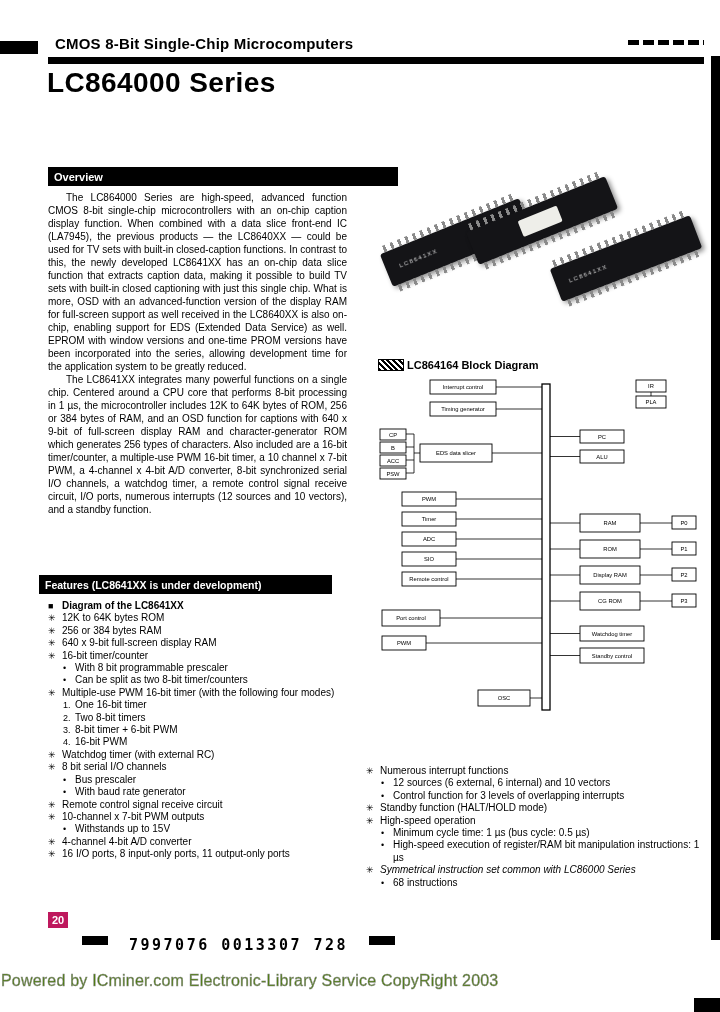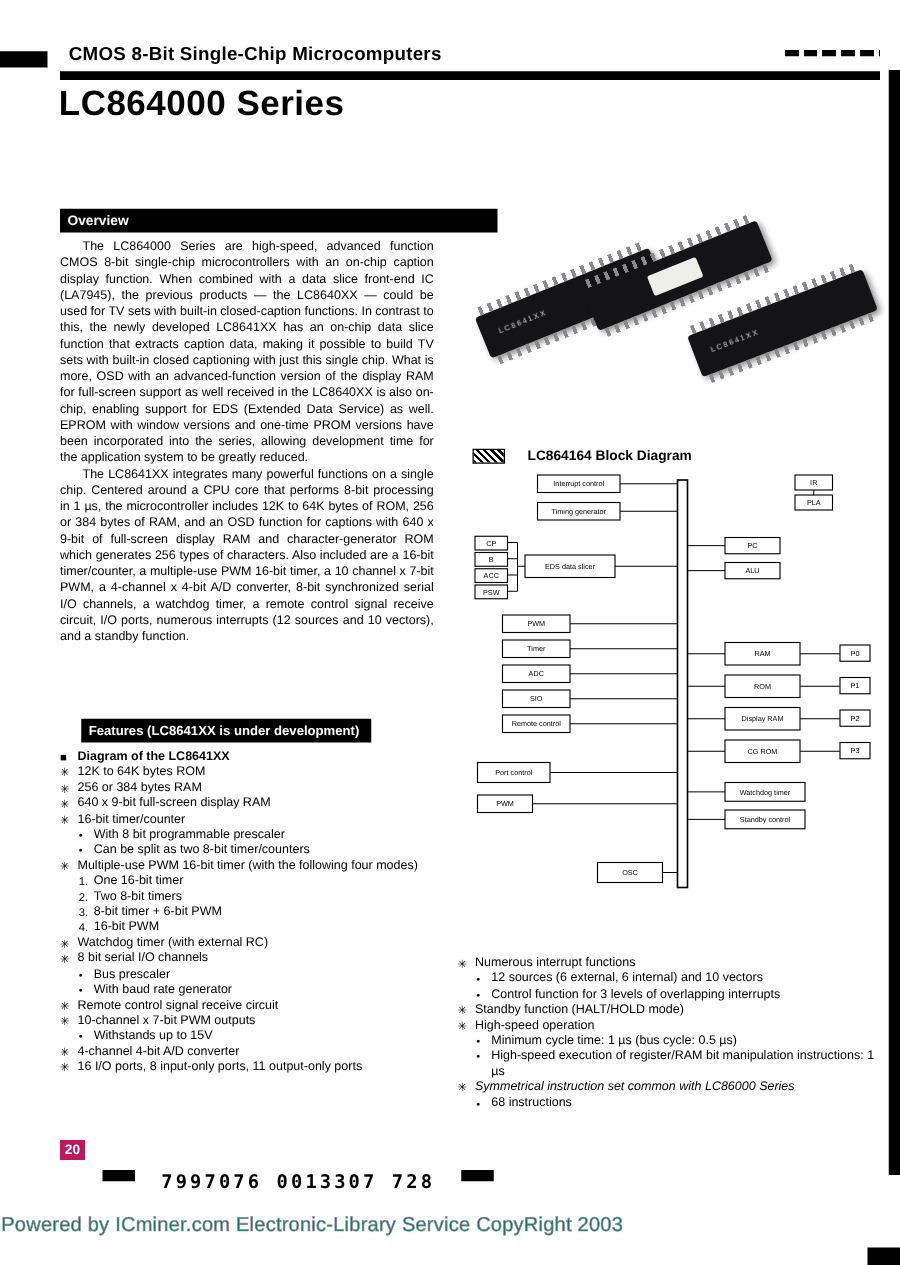--- a/index.html
+++ b/index.html
@@ -12,21 +12,21 @@
         background:repeating-linear-gradient(90deg,#000 0 11px,#fff 11px 15px);}
   .kicker{position:absolute;left:55px;top:35px;font-size:15px;font-weight:bold;letter-spacing:.2px;}
   .rule{position:absolute;left:48px;top:57px;width:656px;height:7px;background:#000;}
   .title{position:absolute;left:47px;top:67px;margin:0;font-size:28px;font-weight:bold;letter-spacing:.4px;}
   .right-bar{position:absolute;left:711px;top:56px;width:9px;height:884px;background:#000;}
 
   
   .section-bar{position:absolute;background:#000;color:#fff;font-weight:bold;
         display:flex;align-items:center;padding-left:6px;box-sizing:border-box;}
   .overview-bar{left:48px;top:167px;width:350px;height:19px;font-size:11px;}
-  .features-bar{left:65px;top:575px;width:232px;height:19px;font-size:10.5px;}
+  .features-bar{left:39px;top:575px;width:293px;height:19px;font-size:10.5px;}
 
   
   .body-text{position:absolute;left:48px;top:191px;width:299px;font-size:10px;
         line-height:13px;text-align:justify;}
   .body-text p{margin:0;text-indent:18px;}
 
   
   .chips{position:absolute;left:375px;top:185px;width:332px;height:168px;}
   .chip{position:absolute;width:150px;height:35px;background:#141417;border-radius:3px;
         box-shadow:2px 3px 5px rgba(0,0,0,.45);}
@@ -36,21 +36,21 @@
   .chip .mark{position:absolute;color:rgba(255,255,255,.78);font-size:6px;letter-spacing:1.5px;
         top:50%;left:14px;transform:translateY(-50%);filter:blur(.4px);}
   .chip .label{position:absolute;width:42px;height:17px;background:#eeeee9;border-radius:2px;
         left:52px;top:9px;}
   .chip1{left:6px;top:40px;transform:rotate(-22deg);}
   .chip2{left:92px;top:18px;transform:rotate(-22deg);}
   .chip3{left:176px;top:56px;transform:rotate(-21deg);}
 
   
   .diagram-label{position:absolute;left:378px;top:359px;font-size:11px;font-weight:bold;
-        display:flex;align-items:center;gap:18px;}
+        display:flex;align-items:center;gap:3px;}
   .hatch{width:24px;height:10px;border:1px solid #000;
         background:repeating-linear-gradient(45deg,#000 0 2px,#fff 2px 4px);}
   #blockdiagram{position:absolute;left:374px;top:374px;}
   .dblk{fill:#fff;stroke:#000;stroke-width:.9;}
   .dtxt{font-size:5.8px;text-anchor:middle;font-family:"Liberation Sans",sans-serif;fill:#000;}
   .dln{stroke:#000;stroke-width:.8;}
   .dbus{fill:#fff;stroke:#000;stroke-width:1.3;}
 
   
   .feature-list{position:absolute;font-size:10px;line-height:12.4px;}
@@ -63,21 +63,21 @@
   .feat.b .tx{font-weight:bold;}
   .feat.i .tx{font-style:italic;}
   .feat .tx{flex:1;}
 
   
   .page-num{position:absolute;left:48px;top:912px;width:20px;height:16px;background:#be185d;color:#fff;
         font-size:11px;font-weight:bold;display:flex;align-items:center;justify-content:center;}
   .barcode{position:absolute;left:82px;top:936px;display:flex;align-items:flex-start;gap:21px;
         font-family:"DejaVu Sans Mono",monospace;font-weight:bold;font-size:15px;letter-spacing:2.5px;}
   .bk{display:inline-block;width:26px;height:9px;background:#000;}
-  .watermark{position:absolute;left:1px;top:972px;font-size:16px;color:#0f766e;
+  .watermark{position:absolute;left:1px;top:972px;font-size:16px;color:#4d7c0f;
         letter-spacing:.2px;-webkit-text-stroke:.5px #8d8d8d;}
   .bottom-right-mark{position:absolute;left:694px;top:998px;width:26px;height:14px;background:#000;}
 </style>
 </head>
 <body>
 
 <div class="page">
 
   <div class="corner-block"></div>
   <div class="top-right-mark"></div>

